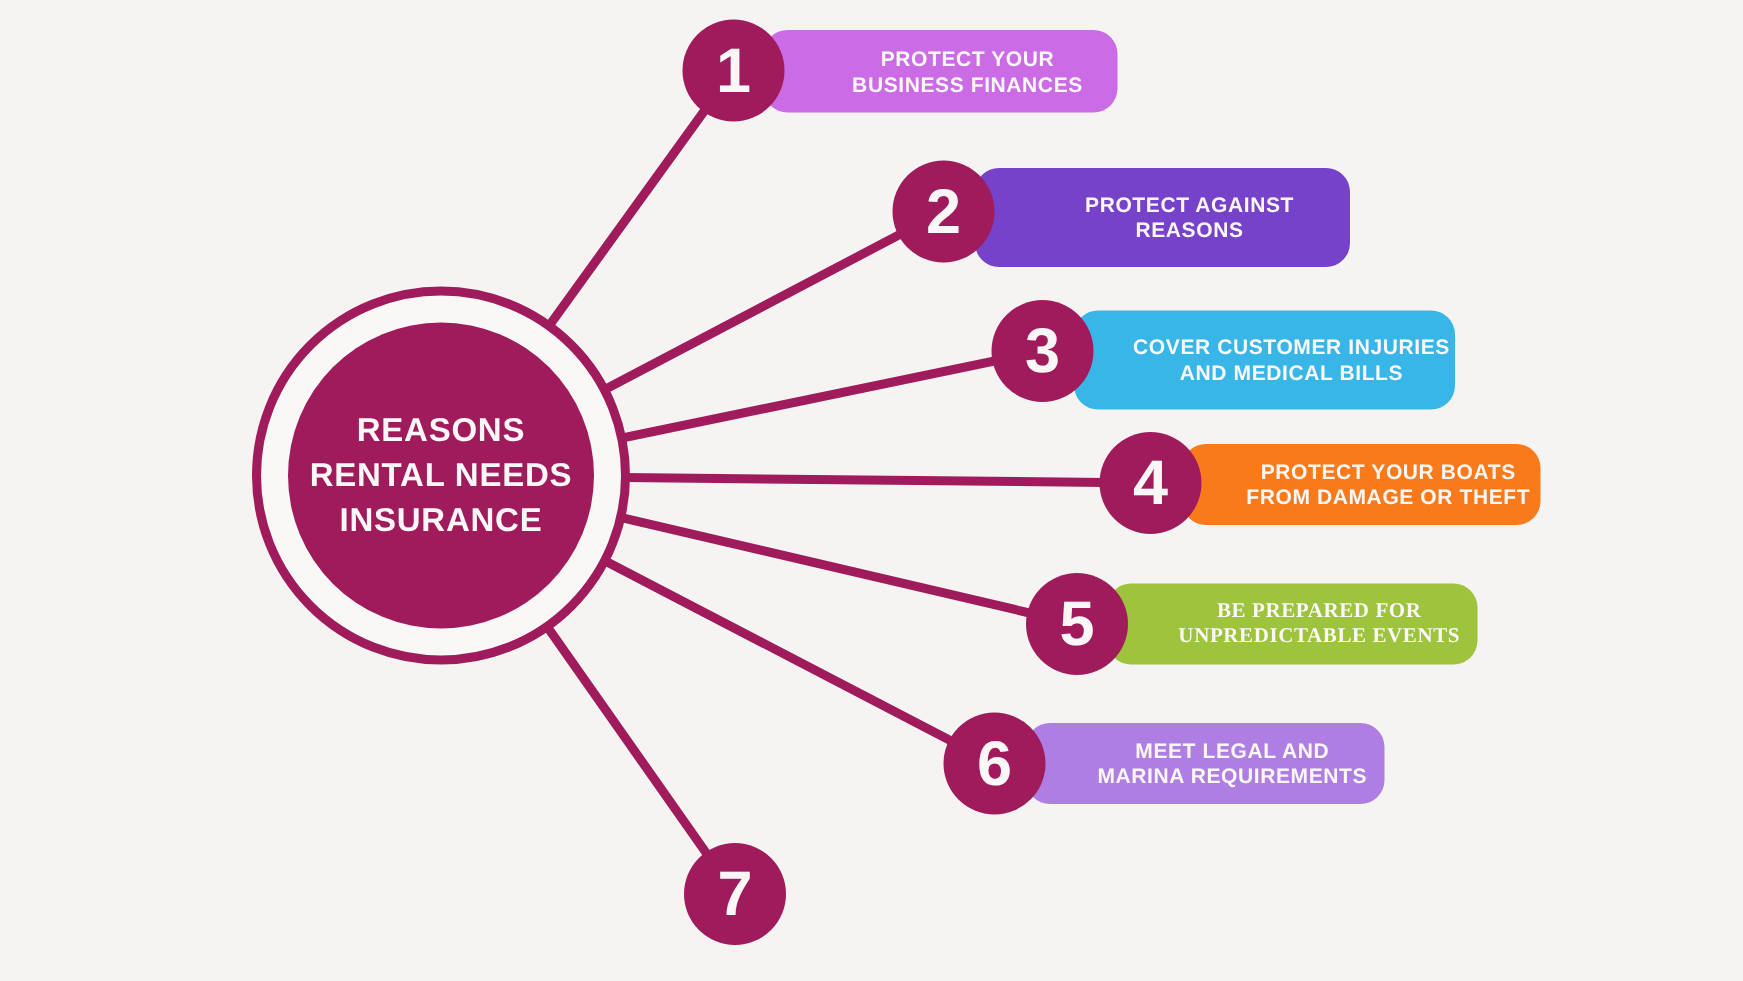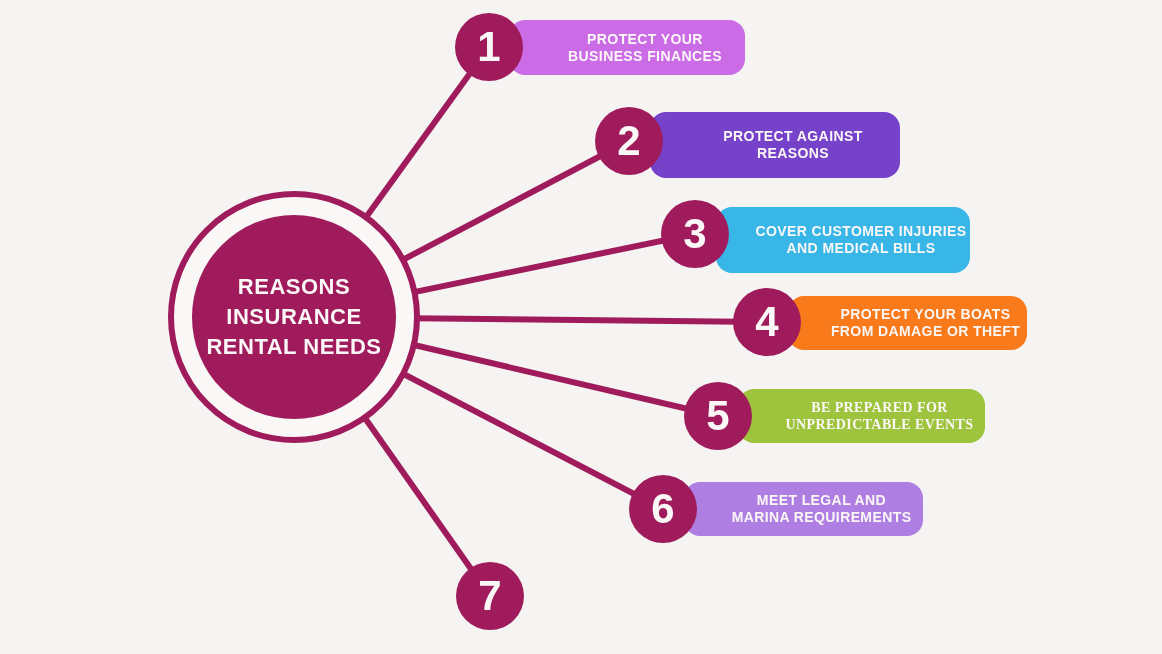--- a/index.html
+++ b/index.html
@@ -116,22 +116,22 @@
     <line x1="294" y1="317" x2="695" y2="234"></line>
     <line x1="294" y1="317" x2="767" y2="322"></line>
     <line x1="294" y1="317" x2="718" y2="416"></line>
     <line x1="294" y1="317" x2="663" y2="509"></line>
     <line x1="294" y1="317" x2="490" y2="596"></line>
   </svg>
 
   <div class="center-outer">
     <div class="center-inner">
       <span>REASONS</span>
+      <span>RENTAL NEEDS</span>
       <span>INSURANCE</span>
-      <span>RENTAL NEEDS</span>
     </div>
   </div>
 
   <div class="num-circle" id="c1">1</div>
   <div class="pill" id="p1" style="background-color: rgb(203, 108, 230);">
     <span>PROTECT YOUR</span>
     <span>BUSINESS FINANCES</span>
   </div>
 
   <div class="num-circle" id="c2">2</div>

